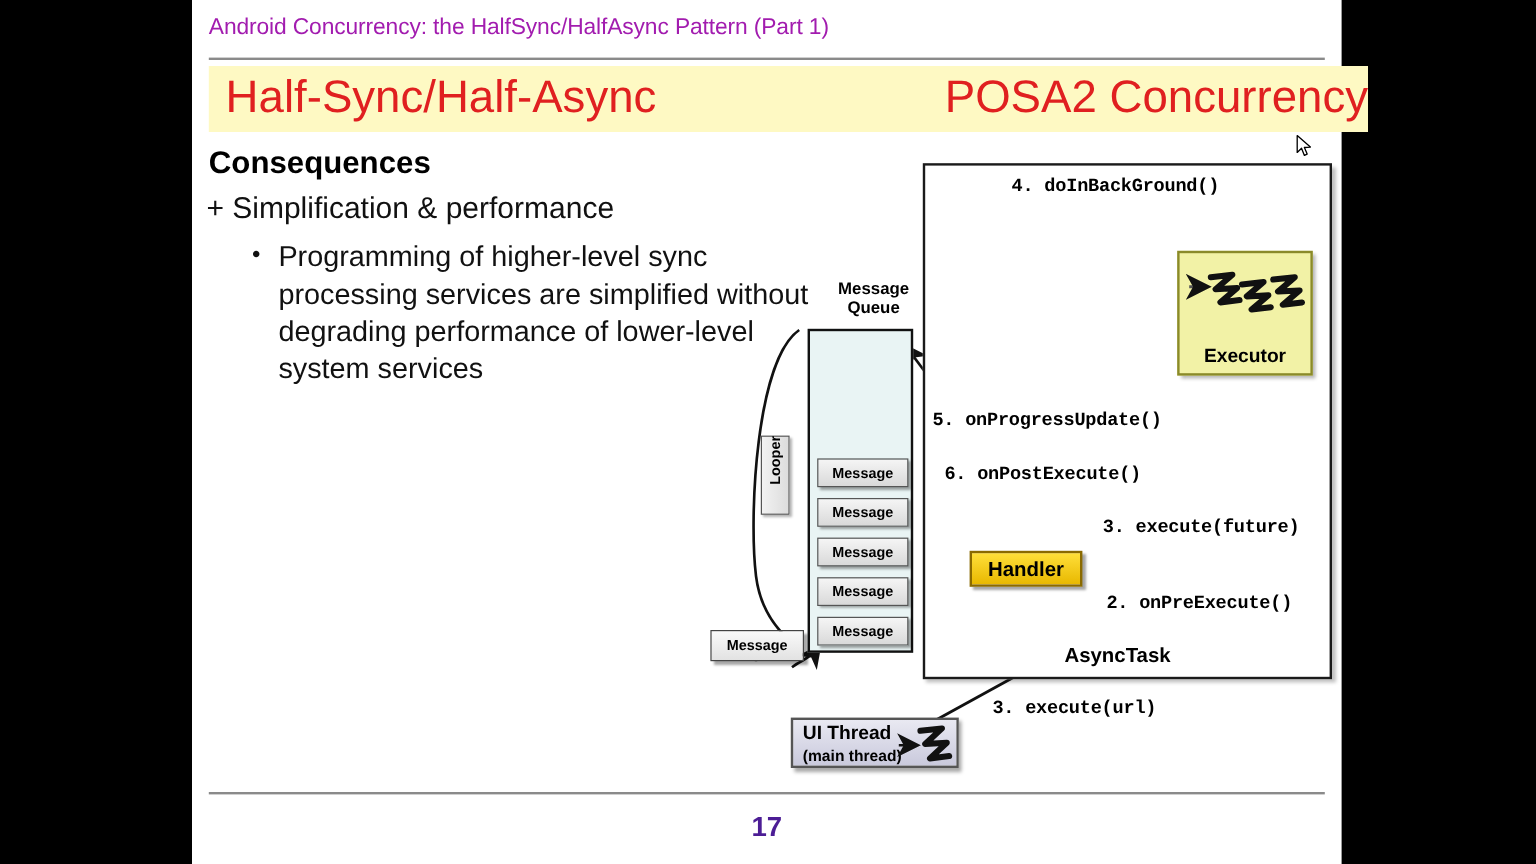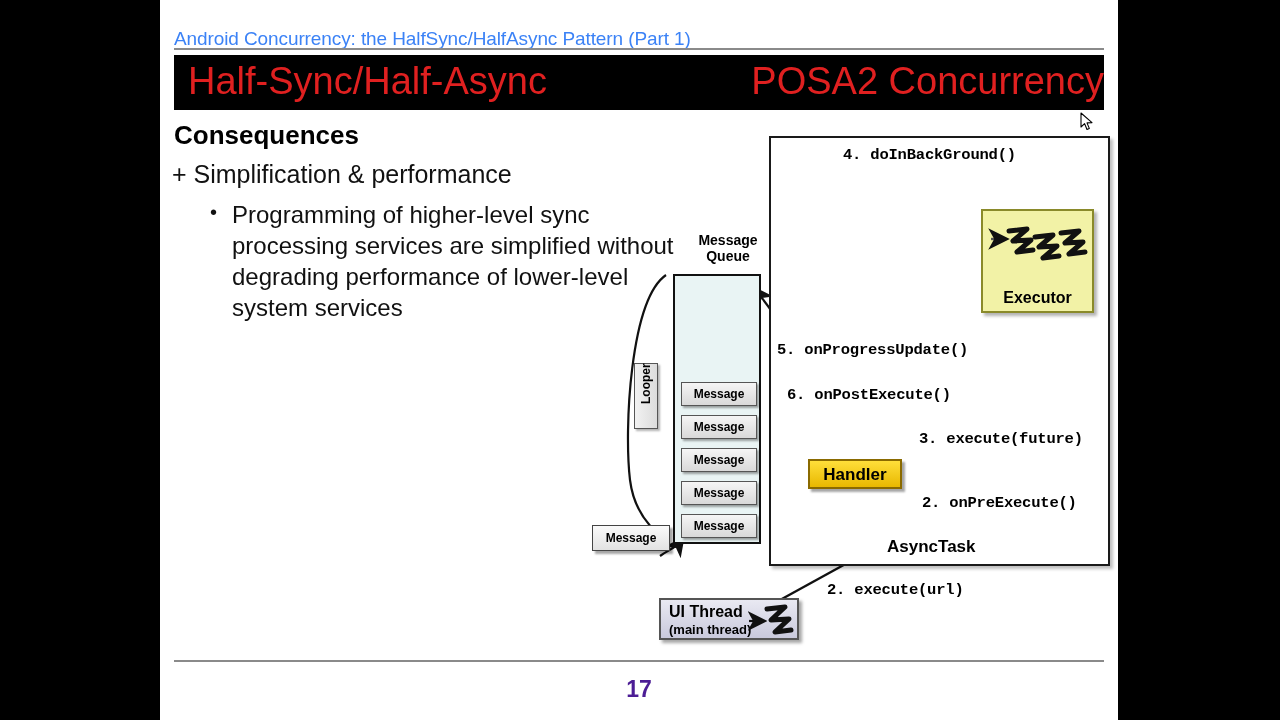--- a/index.html
+++ b/index.html
@@ -4,26 +4,26 @@
 <style>
   html,body{margin:0;padding:0;background:#000;}
   body{width:1280px;height:720px;overflow:hidden;font-family:"Liberation Sans",sans-serif;}
 
   #stage{position:relative;width:1280px;height:720px;background:#000;}
 
   
   #page{position:absolute;left:160px;top:0;width:958px;height:720px;background:#fff;}
 
   
-  #course-title{position:absolute;left:14px;top:28px;font-size:19px;color:#3b82f6;
+  #course-title{position:absolute;left:14px;top:12px;font-size:19px;color:#a21caf;
     font-family:"Liberation Sans",sans-serif;white-space:nowrap;letter-spacing:-0.1px;}
   #header-rule{position:absolute;left:14px;top:48px;width:930px;height:2px;background:#8a8a8a;}
 
   
-  #banner{position:absolute;left:14px;top:55px;width:930px;height:55px;background:#000000;}
+  #banner{position:absolute;left:14px;top:55px;width:930px;height:55px;background:#fef9c3;padding-left:36px;}
   #banner .ttl{position:absolute;top:5px;font-size:38px;color:#e02020;
      font-family:"Liberation Sans",sans-serif;white-space:nowrap;}
   #banner-left{left:14px;}
   #banner-right{right:0px;}
 
   
   #consequences{position:absolute;left:14px;top:120px;font-size:26px;font-weight:bold;color:#000;}
   #plus-line{position:absolute;left:12px;top:160px;font-size:25px;color:#111;white-space:nowrap;}
   #bullet{position:absolute;left:50px;top:200px;width:470px;font-size:24px;color:#111;line-height:1.29;}
   #bullet .dot{position:absolute;left:0px;top:0px;font-size:20px;}
@@ -188,21 +188,21 @@
 
       <div class="dbox" id="ui-thread">
         <div class="l1">UI Thread</div>
         <div class="l2">(main thread)</div>
         <svg width="50" height="40" style="position:absolute;right:2px;top:1px;">
           <path d="M4,20 L18,20" stroke="#111" stroke-width="2.2" fill="none" marker-end="url(#ah)"></path>
           <path d="M22,8 L40,6 L26,19 L44,18 L30,31 L46,29" stroke="#111" stroke-width="5" fill="none" stroke-linecap="round" stroke-linejoin="round"></path>
         </svg>
       </div>
 
-      <div class="step" id="step1">2. execute(url)</div>
+      <div class="step" id="step1">3. execute(url)</div>
       <div class="step" id="step2">2. onPreExecute()</div>
       <div class="step" id="step3">3. execute(future)</div>
       <div class="step" id="step4">4. doInBackGround()</div>
       <div class="step" id="step5">5. onProgressUpdate()</div>
       <div class="step" id="step6">6. onPostExecute()</div>
 
     </div>
 
     <div id="footer-rule"></div>
     <div id="page-no">17</div>

